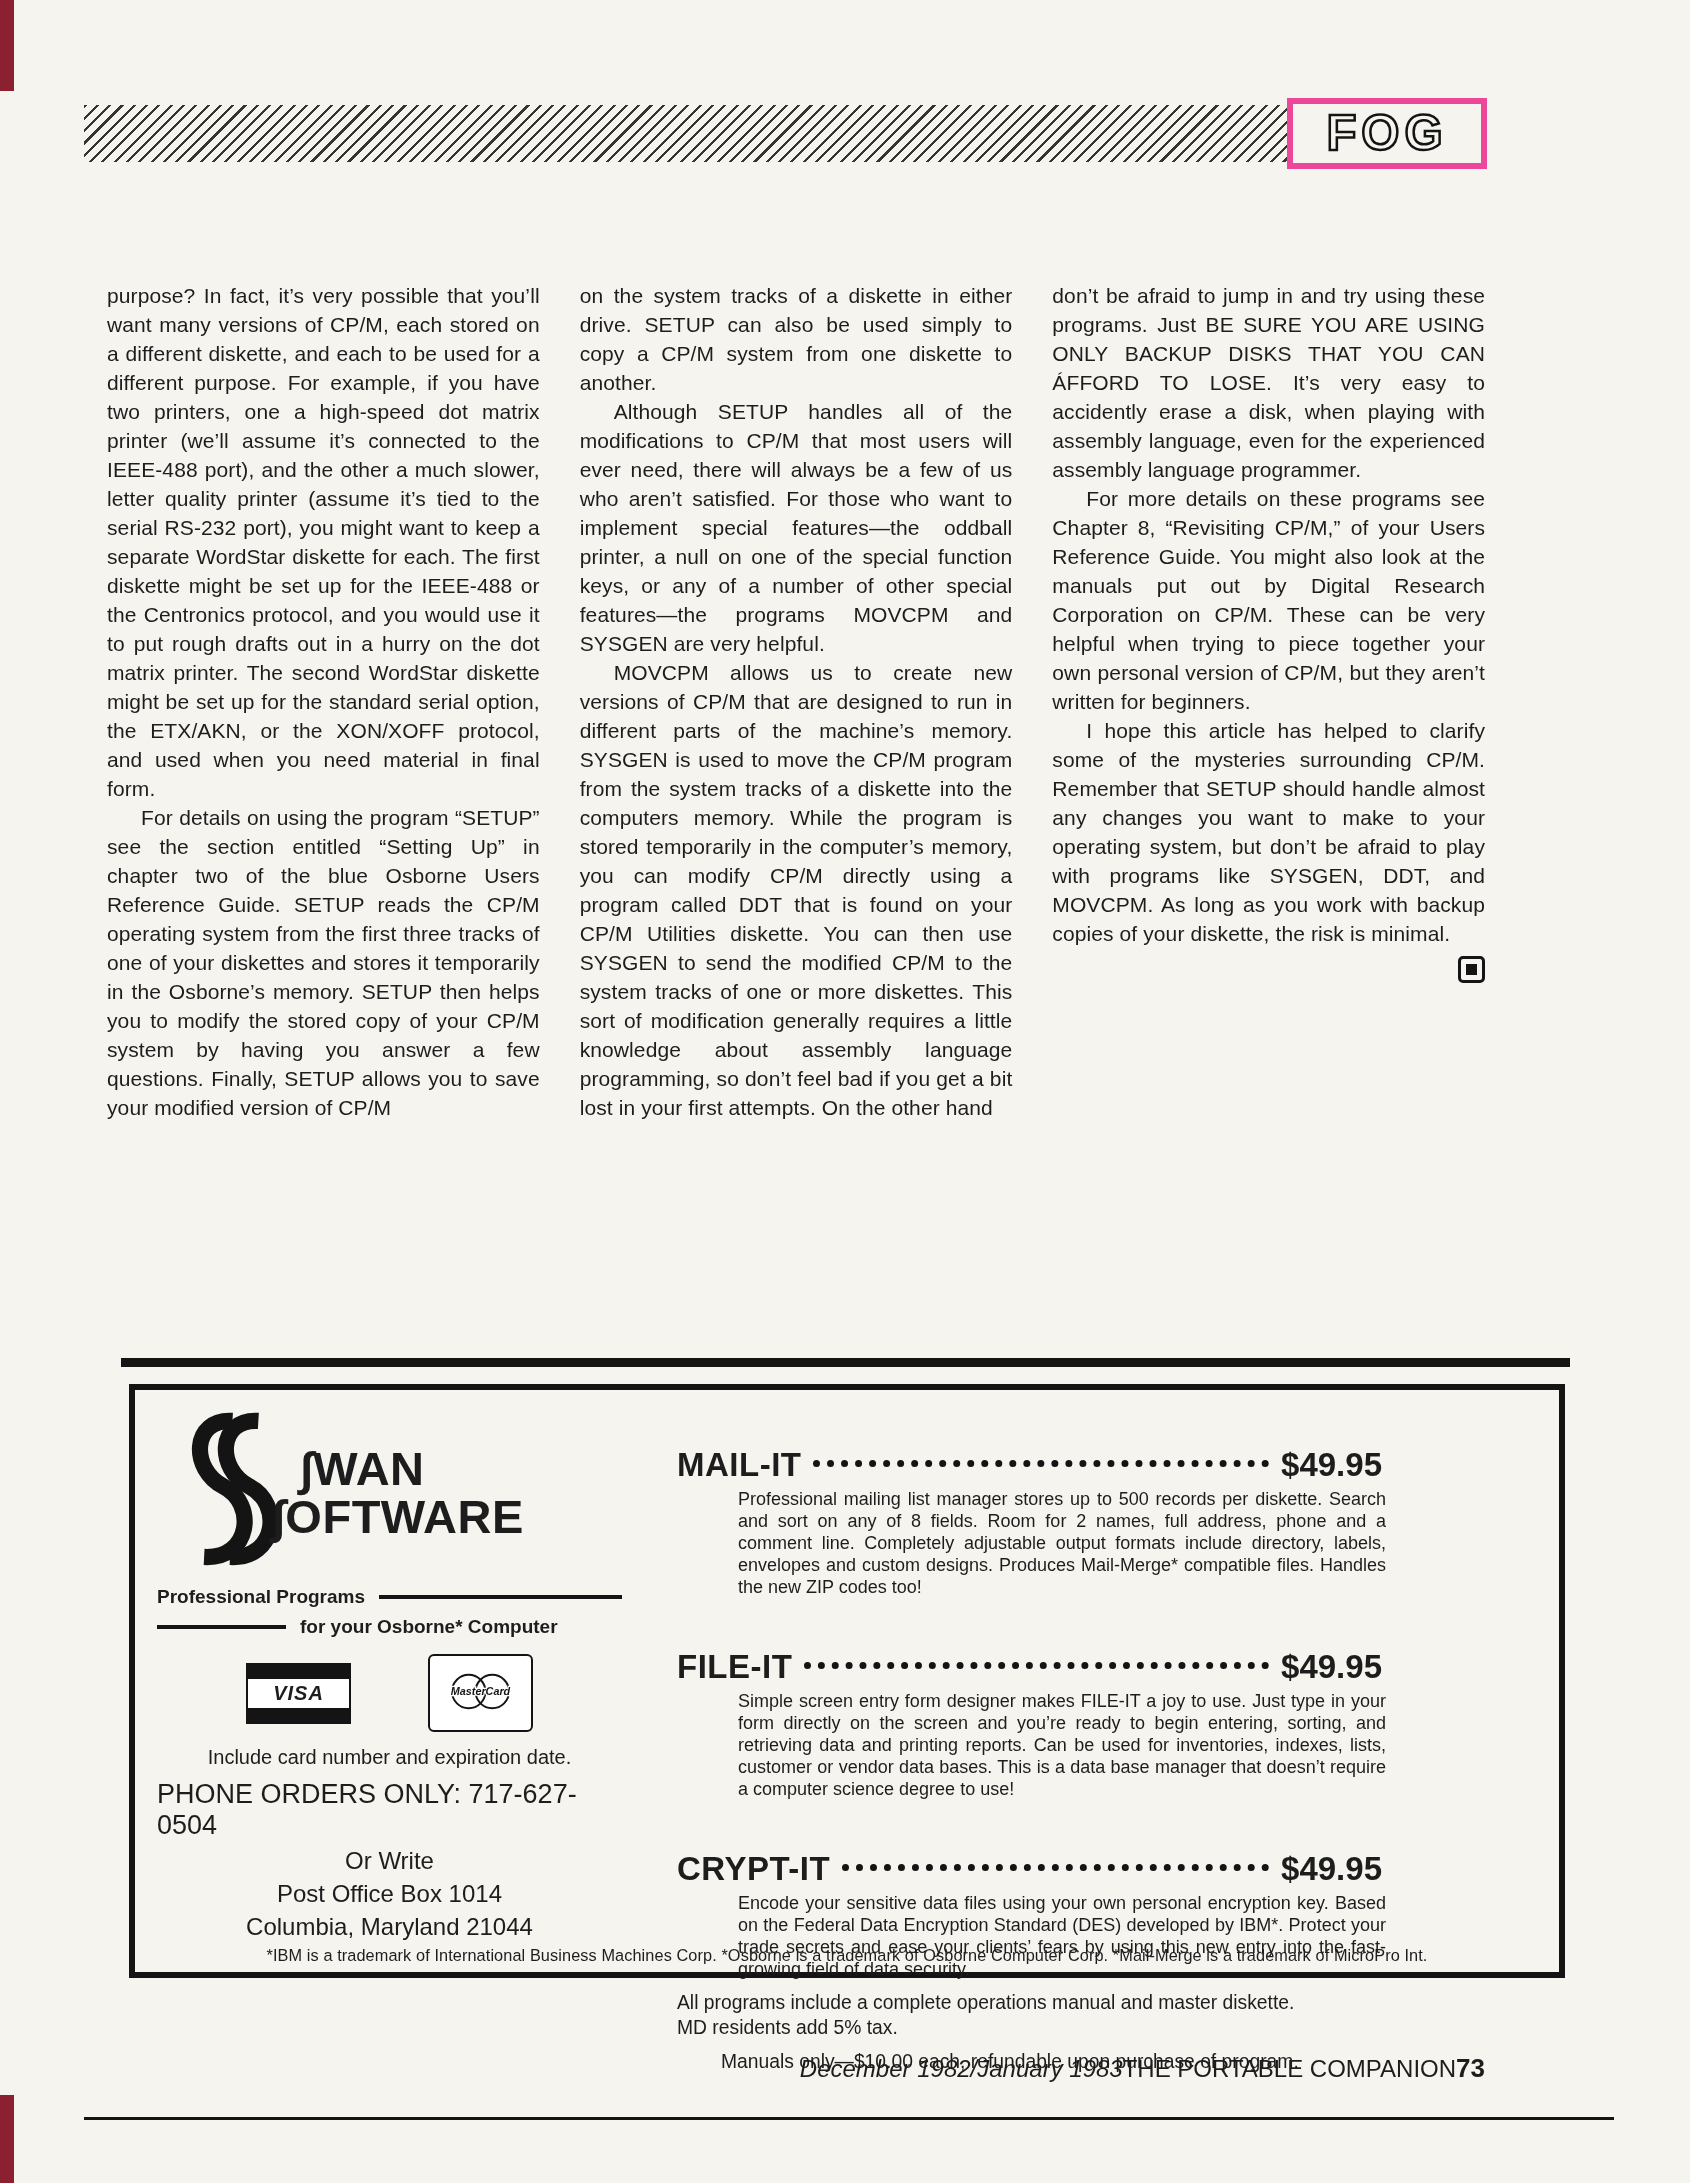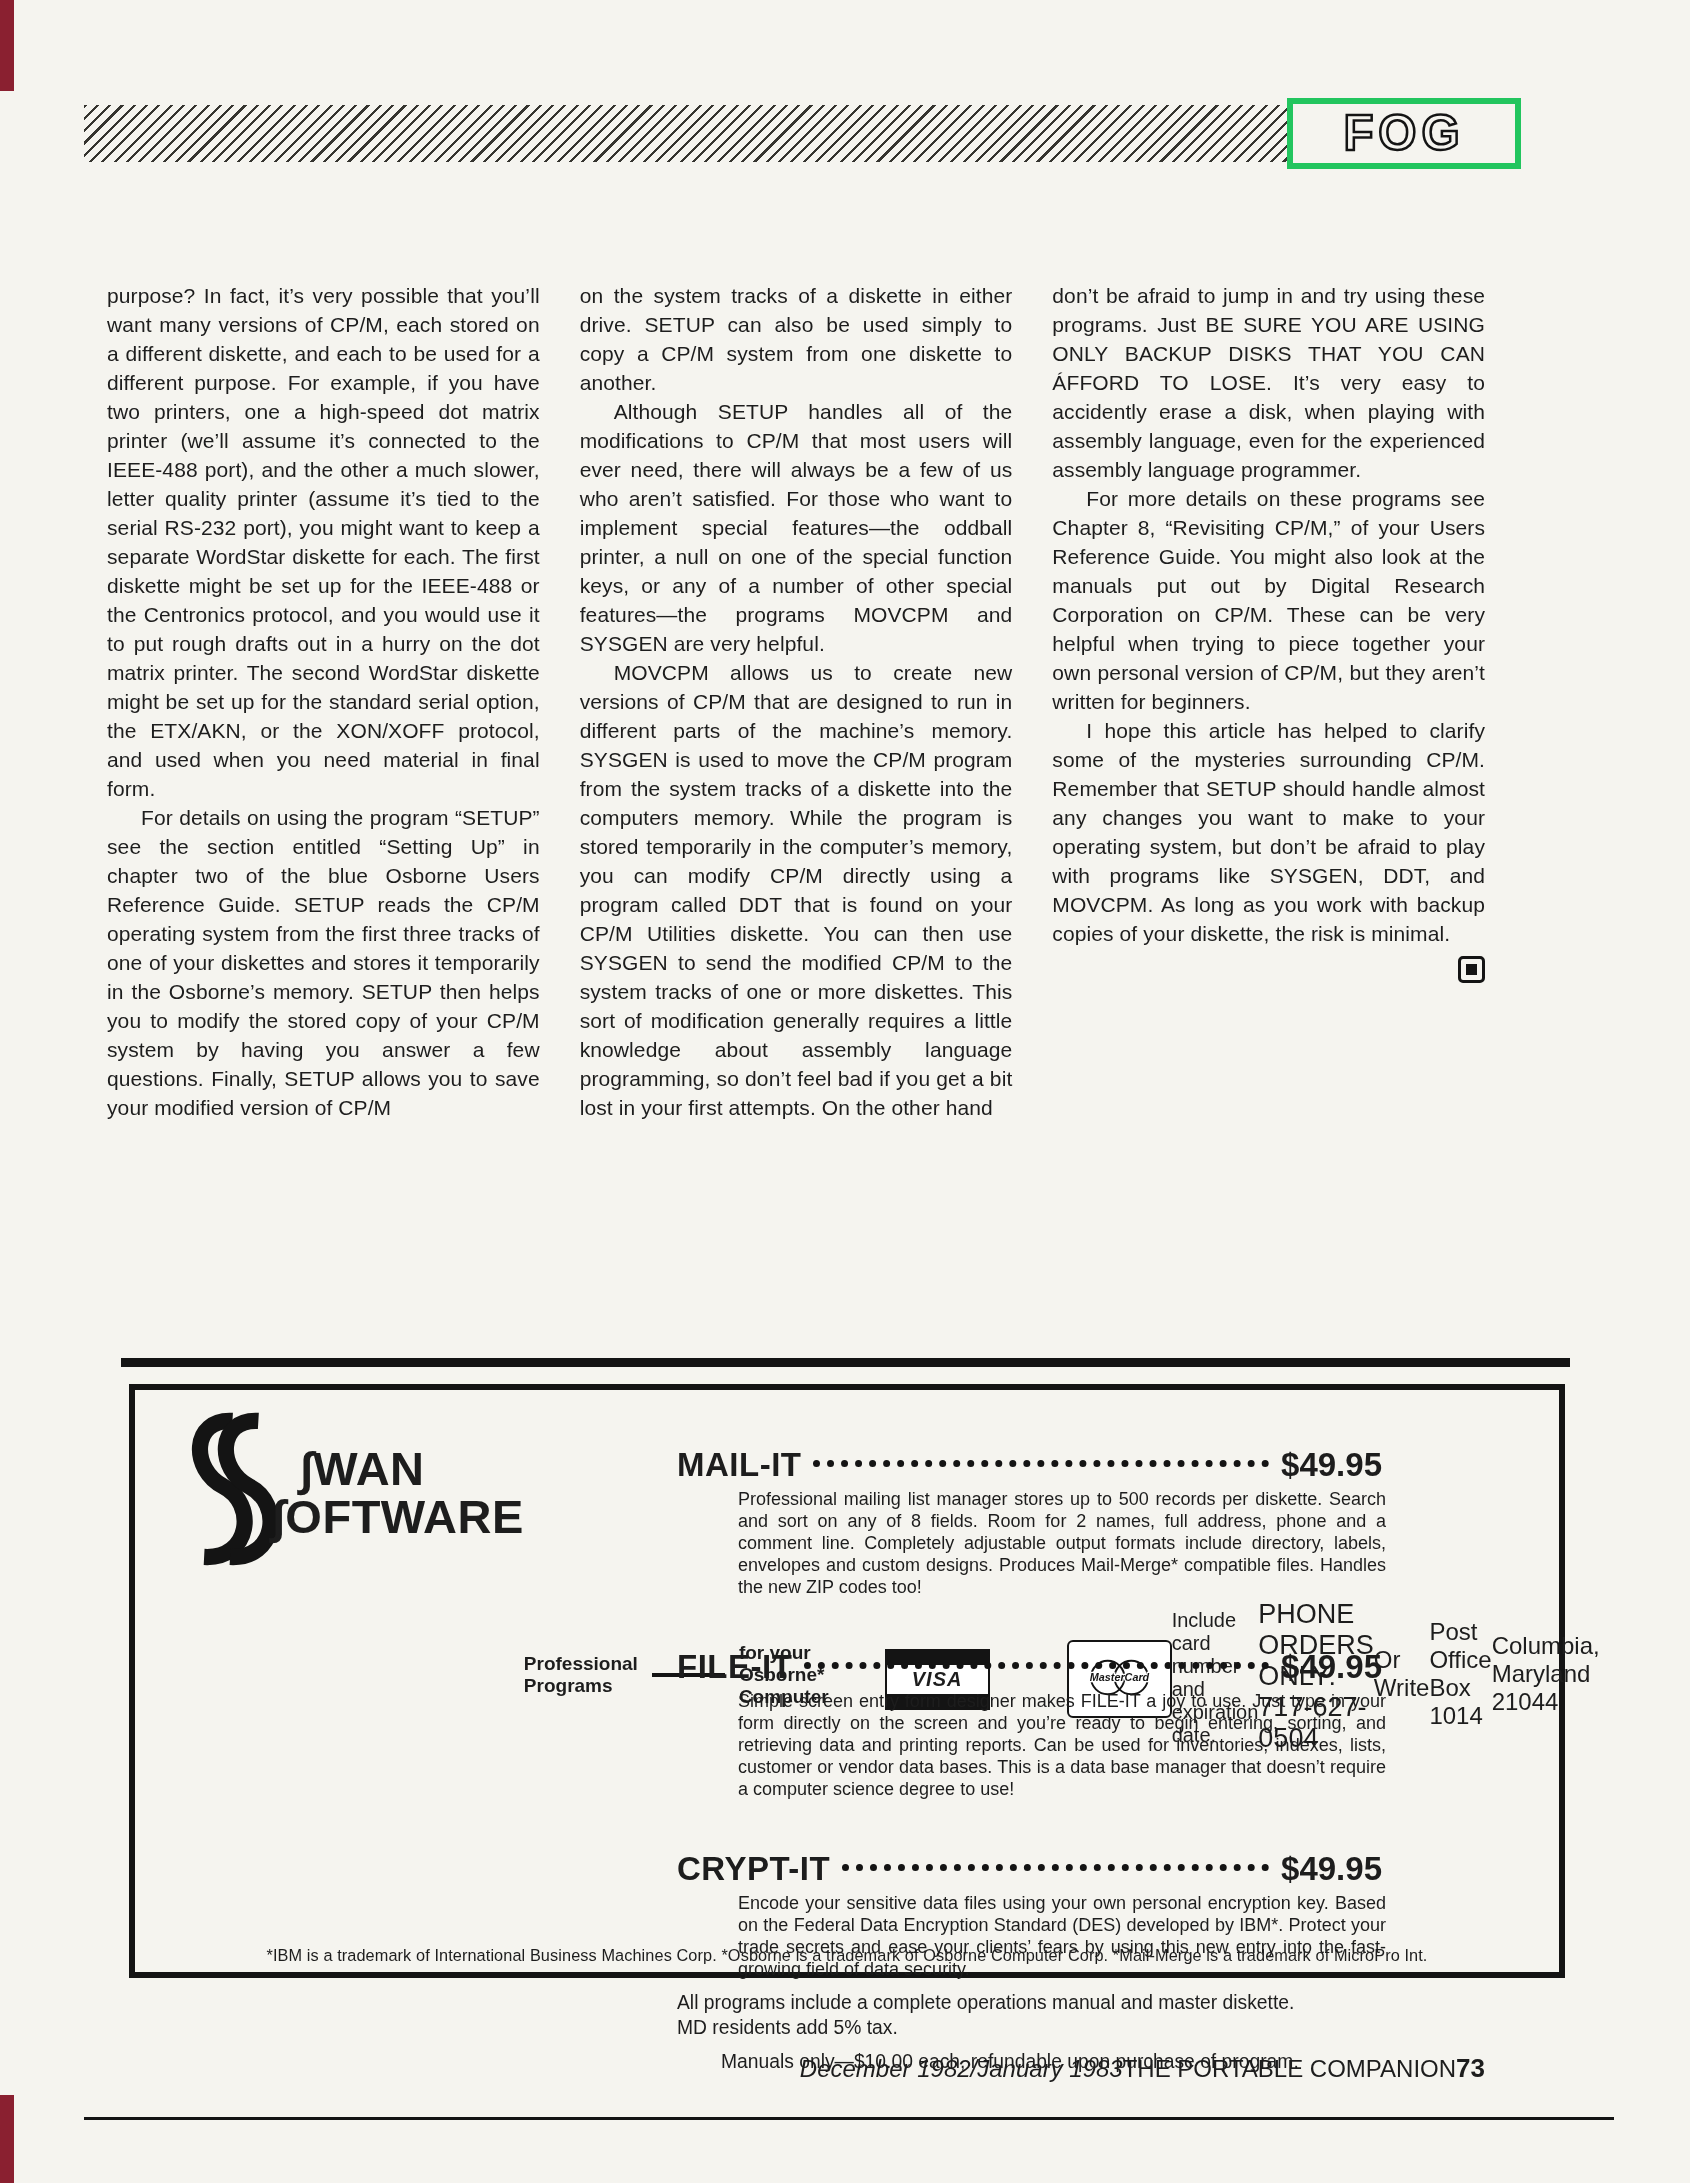--- a/index.html
+++ b/index.html
@@ -16,22 +16,22 @@
   
   .edge-mark-top    { position: absolute; left: 0; top: 0;      width: 14px; height: 91px; background: #8a2030; }
   .edge-mark-bottom { position: absolute; left: 0; top: 2095px; width: 14px; height: 89px; background: #8a2030; }
 
   
   .hatch-band {
     position: absolute; left: 84px; top: 105px; width: 1398px; height: 57px;
     background: repeating-linear-gradient(135deg, #35342f 0px, #35342f 2.2px, rgba(0,0,0,0) 2.2px, rgba(0,0,0,0) 8.7px);
   }
   .fog-box {
-    position: absolute; left: 1287px; top: 98px; width: 234px; height: 71px;
-    background: #f5f4ef; border: 6px solid #22c55e;
+    position: absolute; left: 1287px; top: 98px; width: 200px; height: 71px;
+    background: #f5f4ef; border: 6px solid #ec4899;
     display: flex; align-items: center; justify-content: center;
   }
   .fog-box svg { display: block; }
 
   
   .article {
     position: absolute; left: 107px; top: 281px; width: 1378px;
     display: flex; gap: 40px;
   }
   .col { flex: 1; text-align: justify; font-size: 21px; line-height: 29px; letter-spacing: 0.1px; }
@@ -45,21 +45,21 @@
   }
   .end-icon::after { content: ""; width: 11px; height: 11px; background: #141414; }
 
   
   .ad-topbar { position: absolute; left: 121px; top: 1358px; width: 1449px; height: 9px; background: #141414; }
   .ad-box {
     position: absolute; left: 129px; top: 1384px; width: 1436px; height: 594px;
     border: 6px solid #141414; background: #f5f4ef;
     display: flex; padding: 12px 18px 38px 22px;
   }
-  .ad-left { width: 465px; display: flex; flex-direction: row; align-items: center; padding-top: 6px; }
+  .ad-left { width: 465px; display: flex; flex-direction: column; align-items: center; padding-top: 6px; }
   .logo-row { display: flex; align-items: center; align-self: flex-start; margin-left: 14px; }
   .logo-mark { width: 131px; height: 170px; }
   .logo-text-block { margin-left: -30px; font-weight: bold; line-height: 1.02; letter-spacing: 0.5px; }
   .logo-line1 { font-size: 47px; margin-left: 28px; }
   .logo-line2 { font-size: 47px; }
 
   .tagline { display: flex; align-items: center; width: 100%; font-weight: bold; font-size: 19px; margin-top: 8px; }
   .tagline .rule-r { flex: 1; height: 4px; background: #141414; margin-left: 14px; }
   .tagline .rule-l { width: 129px; height: 4px; background: #141414; margin-right: 14px; }
 

